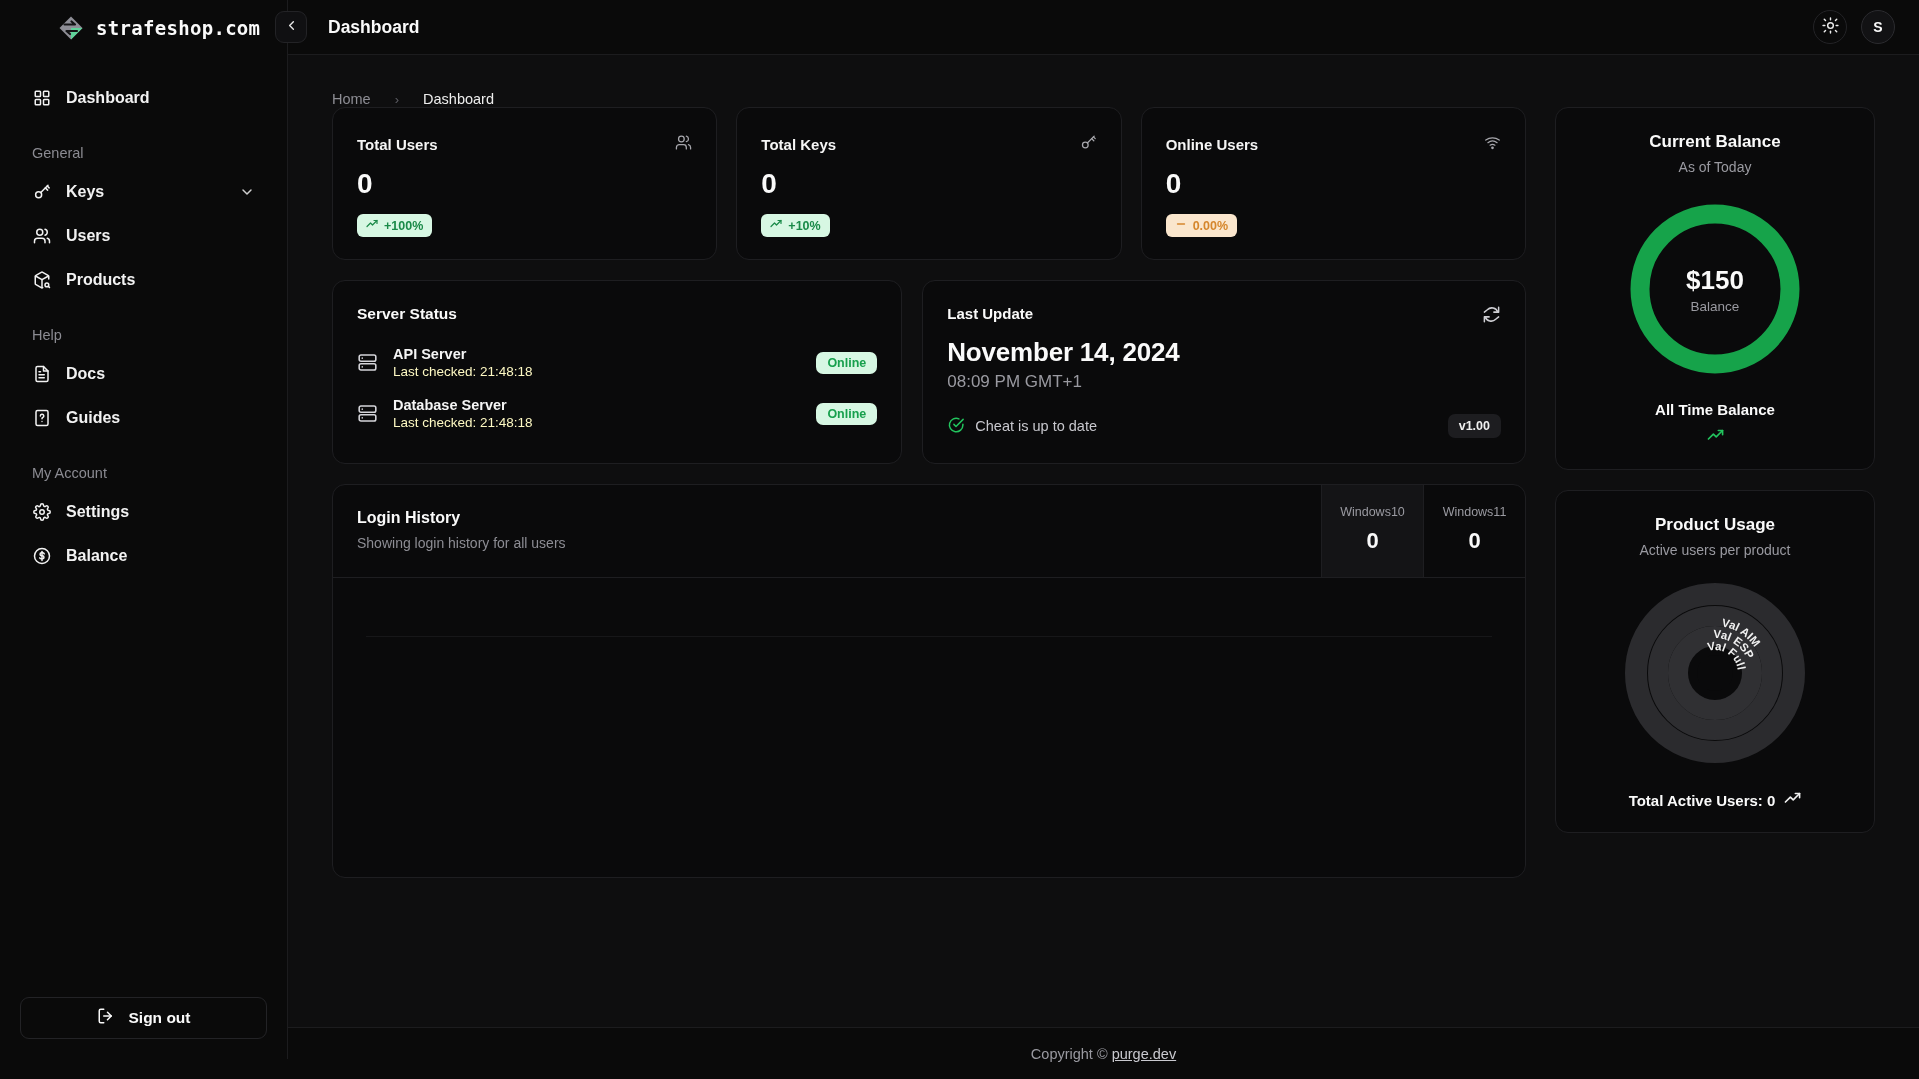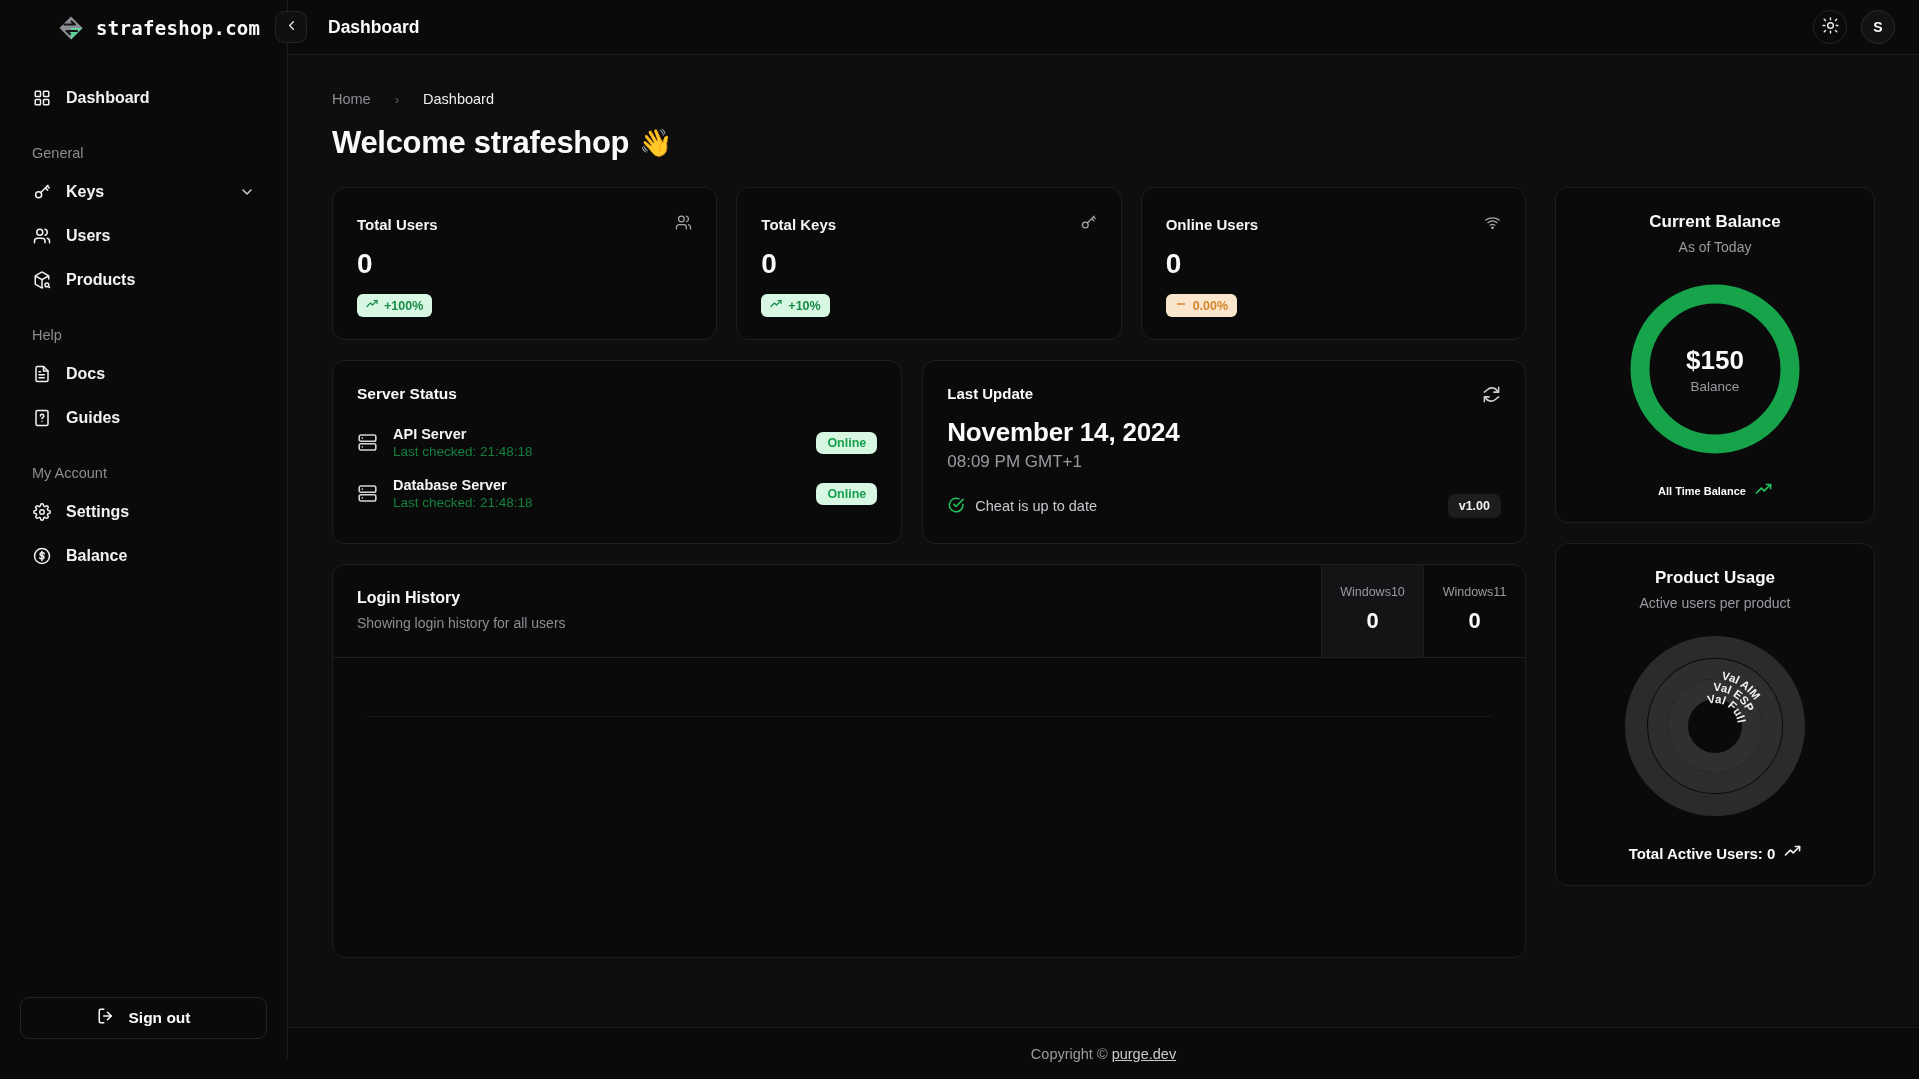--- a/index.html
+++ b/index.html
@@ -112,21 +112,21 @@
   .badge.up { background: #d7f7e3; color: #1a8a48; }
   .badge.flat { background: #fae6cd; color: #d5862c; }
 
   .mid-row { display: flex; gap: 20px; }
   .server-card { flex: 0 0 calc(48.6% - 10px); padding: 24px 24px 24px 24px; }
   .card-title { font-size: 15.5px; font-weight: 700; margin-bottom: 14px; }
   .srv { display: flex; align-items: center; gap: 14px; padding: 9px 0; }
   .srv-ic { width: 22px; height: 22px; flex: 0 0 22px; color: #d5d5da; }
   .srv-txt { flex: 1; }
   .srv-name { font-size: 14.5px; font-weight: 700; color: #f5f5f5; }
-  .srv-sub { font-size: 13.5px; color: #15803d; margin-top: 2px; }
+  .srv-sub { font-size: 13.5px; color: #fef9c3; margin-top: 2px; }
   .pill-online {
     background: #d7f7e3; color: #17a04d; font-size: 12.5px; font-weight: 700;
     padding: 4px 11px; border-radius: 7px;
   }
 
   .update-card { flex: 1; padding: 24px 24px 24px 24px; position: relative; }
   .upd-head { display:flex; align-items: flex-start; justify-content: space-between; }
   .upd-label { font-size: 15px; font-weight: 700; }
   .upd-date { font-size: 26px; font-weight: 800; margin: 9px 0 4px 0; letter-spacing: -.2px; }
   .upd-time { font-size: 17px; color: #9a9aa1; }
@@ -159,21 +159,21 @@
   .bal-sub { font-size: 14px; color: #9a9aa1; margin-top: 7px; }
   .ring-wrap { display:flex; align-items:center; justify-content:center; margin: 26px 0 8px 0; }
   .ring { position: relative; width: 176px; height: 176px; }
   .ring-inner {
     position: absolute; inset: 0; display:flex; flex-direction: column;
     align-items:center; justify-content:center;
   }
   .ring-val { font-size: 26px; font-weight: 800; }
   .ring-lbl { font-size: 13.5px; color: #9a9aa1; margin-top: 3px; }
   .bal-foot { display:flex; align-items:center; justify-content:center; gap: 9px;
-    font-size: 11px; font-weight: 800; margin-top: 24px; }
+    font-size: 15px; font-weight: 800; margin-top: 24px; flex-direction: column; }
 
   .usage-card { padding: 24px 20px 22px 20px; text-align: center; }
   .usage-rings { display:flex; align-items:center; justify-content:center; margin: 20px 0 4px 0; }
   .usage-foot { display:flex; align-items:center; justify-content:center; gap: 9px;
     font-size: 15px; font-weight: 800; margin-top: 22px; }
 
   .footer {
     height: 52px; flex: 0 0 52px; border-top: 1px solid #1c1c1e;
     display:flex; align-items:center; justify-content:center;
     font-size: 14.5px; color: #9a9aa1; background: #0a0a0a;
@@ -355,24 +355,20 @@
     </header>
 
     <div class="content">
 
       <div class="crumb">
         <span class="home">Home</span>
         <span class="sep">›</span>
         <span class="cur">Dashboard</span>
       </div>
 
-      <h1 class="welcome">
-        <span>Welcome strafeshop</span>
-        <span class="wave">👋</span>
-      </h1>
 
       <div class="grid">
 
         <div class="left-col">
 
           <div class="stats-row">
 
             <div class="card stat">
               <div class="stat-head">
                 <span class="stat-title">Total Users</span>

